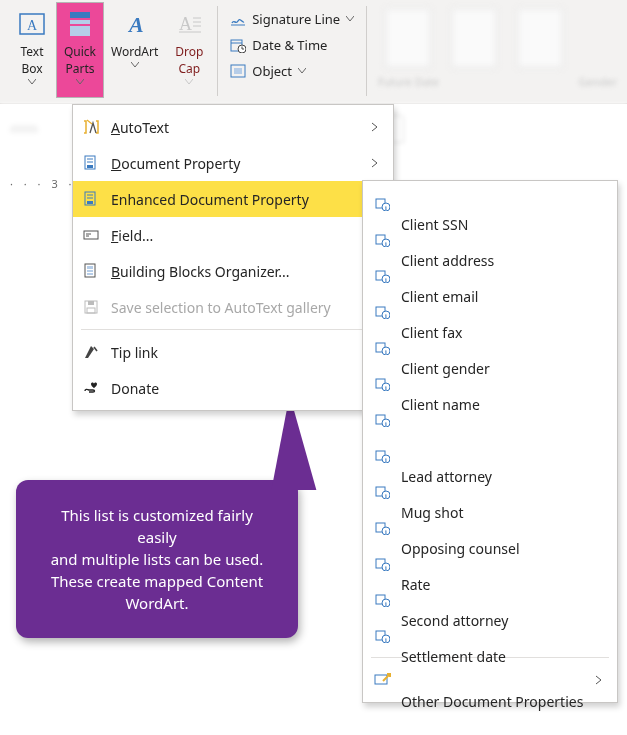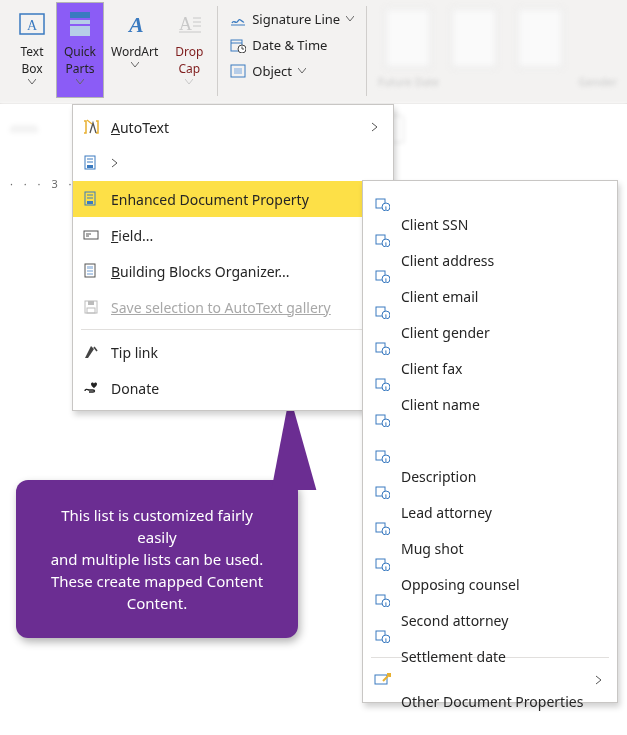--- a/index.html
+++ b/index.html
@@ -28,21 +28,21 @@
     display: flex;
     flex-direction: column;
     align-items: center;
     justify-content: flex-start;
     padding: 4px 6px 2px 6px;
     min-width: 46px;
     height: 96px;
     border: 1px solid transparent;
     cursor: pointer;
   }
-  .rib-btn.selected { background:#8b5cf6; border:1px solid #b5b5b5; }
+  .rib-btn.selected { background:#ec4899; border:1px solid #b5b5b5; }
   .rib-btn .ic { width:34px; height:34px; display:flex; align-items:center; justify-content:center; margin-bottom:2px; }
   .rib-btn .lbl { font-size:12px; text-align:center; line-height:17px; white-space:pre-line; color:#252525; }
   .rib-btn.disabled .lbl { color:#7f1d1d; }
   .chev {
     width:8px; height:8px; margin-top:2px;
     display:inline-block;
   }
   .chev svg { display:block; }
 
   .sep {
@@ -98,21 +98,21 @@
     z-index:10;
   }
   .menu-item {
     display:flex; align-items:center;
     height:36px;
     padding:0 12px 0 8px;
     cursor:pointer;
     position:relative;
   }
   .menu-item.hover { background:#fde047; }
-  .menu-item.disabled { color:#a8a8a8; cursor:default;text-decoration:underline; }
+  .menu-item.disabled { color:#a8a8a8; cursor:default; }
   .menu-item .m-ic {
     width:20px; height:20px; margin-right:10px;
     display:flex; align-items:center; justify-content:center;
     flex-shrink:0;
   }
   .menu-item .m-lbl { flex:1; font-size:14px; }
   .menu-item .m-lbl u { text-decoration: underline; }
   .menu-item .sub-chev { width:10px; height:10px; }
   .menu-divider { height:1px; background:#e1dfdd; margin:4px 8px; }
 
@@ -331,20 +331,21 @@
 
   <div class="menu-item">
     <span class="m-ic">
       <svg width="18" height="18">
           <rect x="3" y="2" width="10" height="13" fill="none" stroke="#3a7ac0"></rect>
           <rect x="5" y="11" width="6" height="3" fill="#3a7ac0"></rect>
           <line x1="5" y1="5" x2="11" y2="5" stroke="#3a7ac0"></line>
           <line x1="5" y1="8" x2="11" y2="8" stroke="#3a7ac0"></line>
         </svg>
     </span>
+    <span class="m-lbl"><u>D</u><span>ocument Property</span></span>
     <span class="sub-chev">
         <svg width="8" height="10">
           <path d="M1 1 L6 5 L1 9" fill="none" stroke="#555"></path>
         </svg>
       </span>
   </div>
 
   <div class="menu-item hover">
     <span class="m-ic">
       <svg width="18" height="18">
@@ -452,69 +453,59 @@
     <span class="s-lbl">Client email</span>
   </div>
   <div class="sub-item">
     <span class="s-ic">
         <svg width="16" height="16">
           <rect x="2" y="4" width="9" height="9" fill="none" stroke="#3a7ac0"></rect>
           <circle cx="12" cy="12" r="4" fill="#fff" stroke="#3a7ac0"></circle>
           <text x="12" y="14.5" font-size="6.5" text-anchor="middle" fill="#3a7ac0" font-family="Segoe UI" font-weight="bold">i</text>
         </svg>
       </span>
+    <span class="s-lbl">Client fax</span>
+  </div>
+  <div class="sub-item">
+    <span class="s-ic">
+        <svg width="16" height="16">
+          <rect x="2" y="4" width="9" height="9" fill="none" stroke="#3a7ac0"></rect>
+          <circle cx="12" cy="12" r="4" fill="#fff" stroke="#3a7ac0"></circle>
+          <text x="12" y="14.5" font-size="6.5" text-anchor="middle" fill="#3a7ac0" font-family="Segoe UI" font-weight="bold">i</text>
+        </svg>
+      </span>
     <span class="s-lbl">Client gender</span>
   </div>
   <div class="sub-item">
     <span class="s-ic">
         <svg width="16" height="16">
           <rect x="2" y="4" width="9" height="9" fill="none" stroke="#3a7ac0"></rect>
           <circle cx="12" cy="12" r="4" fill="#fff" stroke="#3a7ac0"></circle>
           <text x="12" y="14.5" font-size="6.5" text-anchor="middle" fill="#3a7ac0" font-family="Segoe UI" font-weight="bold">i</text>
         </svg>
       </span>
-    <span class="s-lbl">Client fax</span>
-  </div>
-  <div class="sub-item">
-    <span class="s-ic">
-        <svg width="16" height="16">
-          <rect x="2" y="4" width="9" height="9" fill="none" stroke="#3a7ac0"></rect>
-          <circle cx="12" cy="12" r="4" fill="#fff" stroke="#3a7ac0"></circle>
-          <text x="12" y="14.5" font-size="6.5" text-anchor="middle" fill="#3a7ac0" font-family="Segoe UI" font-weight="bold">i</text>
-        </svg>
-      </span>
     <span class="s-lbl">Client name</span>
   </div>
   <div class="sub-item">
     <span class="s-ic">
         <svg width="16" height="16">
           <rect x="2" y="4" width="9" height="9" fill="none" stroke="#3a7ac0"></rect>
           <circle cx="12" cy="12" r="4" fill="#fff" stroke="#3a7ac0"></circle>
           <text x="12" y="14.5" font-size="6.5" text-anchor="middle" fill="#3a7ac0" font-family="Segoe UI" font-weight="bold">i</text>
         </svg>
       </span>
   </div>
   <div class="sub-item">
     <span class="s-ic">
         <svg width="16" height="16">
           <rect x="2" y="4" width="9" height="9" fill="none" stroke="#3a7ac0"></rect>
           <circle cx="12" cy="12" r="4" fill="#fff" stroke="#3a7ac0"></circle>
           <text x="12" y="14.5" font-size="6.5" text-anchor="middle" fill="#3a7ac0" font-family="Segoe UI" font-weight="bold">i</text>
         </svg>
       </span>
-    <span class="s-lbl">Description</span>
-  </div>
-  <div class="sub-item">
-    <span class="s-ic">
-        <svg width="16" height="16">
-          <rect x="2" y="4" width="9" height="9" fill="none" stroke="#3a7ac0"></rect>
-          <circle cx="12" cy="12" r="4" fill="#fff" stroke="#3a7ac0"></circle>
-          <text x="12" y="14.5" font-size="6.5" text-anchor="middle" fill="#3a7ac0" font-family="Segoe UI" font-weight="bold">i</text>
-        </svg>
-      </span>
     <span class="s-lbl">Lead attorney</span>
   </div>
   <div class="sub-item">
     <span class="s-ic">
         <svg width="16" height="16">
           <rect x="2" y="4" width="9" height="9" fill="none" stroke="#3a7ac0"></rect>
           <circle cx="12" cy="12" r="4" fill="#fff" stroke="#3a7ac0"></circle>
           <text x="12" y="14.5" font-size="6.5" text-anchor="middle" fill="#3a7ac0" font-family="Segoe UI" font-weight="bold">i</text>
         </svg>
       </span>
@@ -522,20 +513,30 @@
   </div>
   <div class="sub-item">
     <span class="s-ic">
         <svg width="16" height="16">
           <rect x="2" y="4" width="9" height="9" fill="none" stroke="#3a7ac0"></rect>
           <circle cx="12" cy="12" r="4" fill="#fff" stroke="#3a7ac0"></circle>
           <text x="12" y="14.5" font-size="6.5" text-anchor="middle" fill="#3a7ac0" font-family="Segoe UI" font-weight="bold">i</text>
         </svg>
       </span>
     <span class="s-lbl">Opposing counsel</span>
+  </div>
+  <div class="sub-item">
+    <span class="s-ic">
+        <svg width="16" height="16">
+          <rect x="2" y="4" width="9" height="9" fill="none" stroke="#3a7ac0"></rect>
+          <circle cx="12" cy="12" r="4" fill="#fff" stroke="#3a7ac0"></circle>
+          <text x="12" y="14.5" font-size="6.5" text-anchor="middle" fill="#3a7ac0" font-family="Segoe UI" font-weight="bold">i</text>
+        </svg>
+      </span>
+    <span class="s-lbl">Rate</span>
   </div>
   <div class="sub-item">
     <span class="s-ic">
         <svg width="16" height="16">
           <rect x="2" y="4" width="9" height="9" fill="none" stroke="#3a7ac0"></rect>
           <circle cx="12" cy="12" r="4" fill="#fff" stroke="#3a7ac0"></circle>
           <text x="12" y="14.5" font-size="6.5" text-anchor="middle" fill="#3a7ac0" font-family="Segoe UI" font-weight="bold">i</text>
         </svg>
       </span>
     <span class="s-lbl">Second attorney</span>
@@ -569,15 +570,15 @@
       </span>
   </div>
 </div>
 
 <div class="callout">
   <div class="callout-body">
     <div class="callout-tail"></div>
     <span>This list is customized fairly easily</span><br>
     <span>and multiple lists can be used.</span><br>
     <span>These create mapped Content</span><br>
-    <span>Content.</span>
+    <span>WordArt.</span>
   </div>
 </div>
 
 </body></html>

